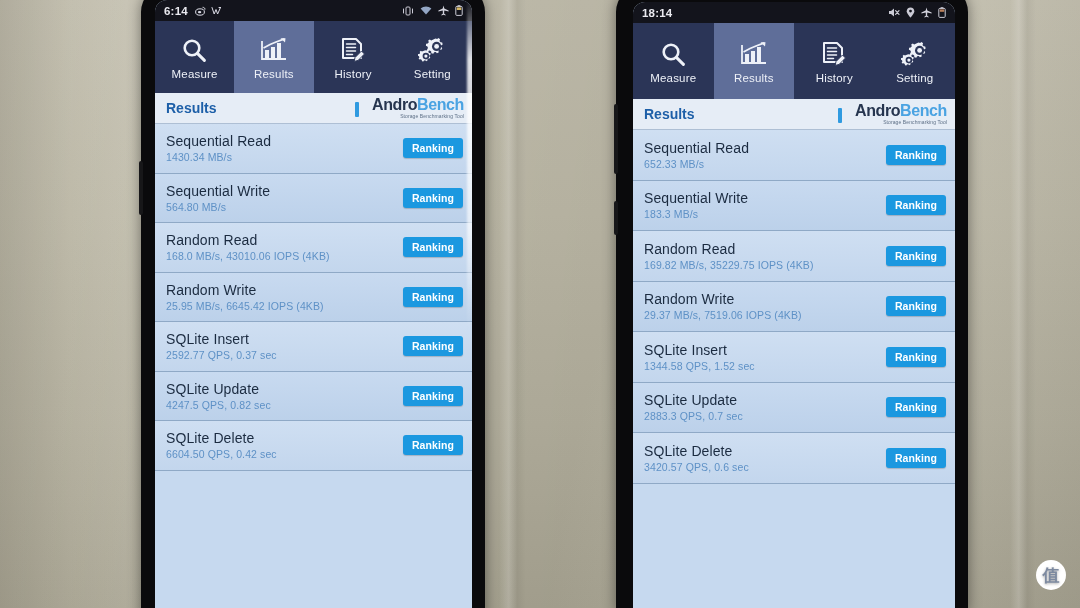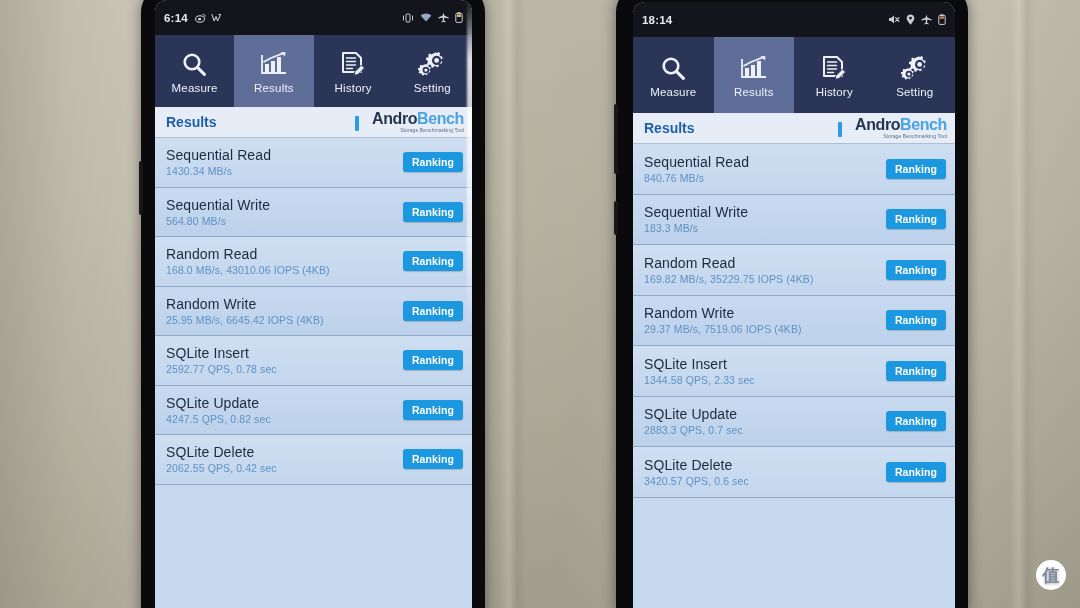--- a/index.html
+++ b/index.html
@@ -41,21 +41,21 @@
     display:flex;flex-direction:column;
   }
   #screen-left{left:14px;top:14px;width:317px;height:622px;border-radius:12px 12px 0 0;}
   #screen-right{left:17px;top:16px;width:322px;height:612px;border-radius:12px 12px 0 0;}
 
   
   .side-btn{position:absolute;background:#171719;border-radius:2px;}
 
   
   .statusbar{
-    height:35px;flex:0 0 auto;
+    height:21px;flex:0 0 auto;
     background:#13141c;
     display:flex;align-items:center;
     padding:0 9px;
     color:#e9e9ef;
     font-size:11px;
     letter-spacing:.2px;
   }
   .statusbar .clock{font-weight:600;font-size:11.5px;}
   .sb-left-icons{display:flex;align-items:center;gap:5px;margin-left:7px;}
   .sb-spacer{flex:1 1 auto;}
@@ -296,35 +296,35 @@
         <div class="row alt">
           <div class="rtext">
             <span class="rname">Random Write</span>
             <span class="rval">25.95 MB/s, 6645.42 IOPS (4KB)</span>
           </div>
           <button class="rankbtn">Ranking</button>
         </div>
         <div class="row">
           <div class="rtext">
             <span class="rname">SQLite Insert</span>
-            <span class="rval">2592.77 QPS, 0.78 sec</span>
+            <span class="rval">2592.77 QPS, 0.37 sec</span>
           </div>
           <button class="rankbtn">Ranking</button>
         </div>
         <div class="row alt">
           <div class="rtext">
             <span class="rname">SQLite Update</span>
             <span class="rval">4247.5 QPS, 0.82 sec</span>
           </div>
           <button class="rankbtn">Ranking</button>
         </div>
         <div class="row">
           <div class="rtext">
             <span class="rname">SQLite Delete</span>
-            <span class="rval">2062.55 QPS, 0.42 sec</span>
+            <span class="rval">6604.50 QPS, 0.42 sec</span>
           </div>
           <button class="rankbtn">Ranking</button>
         </div>
         <div class="rows-tail"></div>
       </div>
     <div class="glare"></div>
   </div>
 </div>
 
 <div class="phone" id="phone-right">
@@ -425,21 +425,21 @@
           </span>
           <span class="btag">Storage Benchmarking Tool</span>
         </span>
       </span>
     </div>
 
     <div class="rows" id="rows-right">
         <div class="row">
           <div class="rtext">
             <span class="rname">Sequential Read</span>
-            <span class="rval">840.76 MB/s</span>
+            <span class="rval">652.33 MB/s</span>
           </div>
           <button class="rankbtn">Ranking</button>
         </div>
         <div class="row alt">
           <div class="rtext">
             <span class="rname">Sequential Write</span>
             <span class="rval">183.3 MB/s</span>
           </div>
           <button class="rankbtn">Ranking</button>
         </div>
@@ -453,21 +453,21 @@
         <div class="row alt">
           <div class="rtext">
             <span class="rname">Random Write</span>
             <span class="rval">29.37 MB/s, 7519.06 IOPS (4KB)</span>
           </div>
           <button class="rankbtn">Ranking</button>
         </div>
         <div class="row">
           <div class="rtext">
             <span class="rname">SQLite Insert</span>
-            <span class="rval">1344.58 QPS, 2.33 sec</span>
+            <span class="rval">1344.58 QPS, 1.52 sec</span>
           </div>
           <button class="rankbtn">Ranking</button>
         </div>
         <div class="row alt">
           <div class="rtext">
             <span class="rname">SQLite Update</span>
             <span class="rval">2883.3 QPS, 0.7 sec</span>
           </div>
           <button class="rankbtn">Ranking</button>
         </div>

